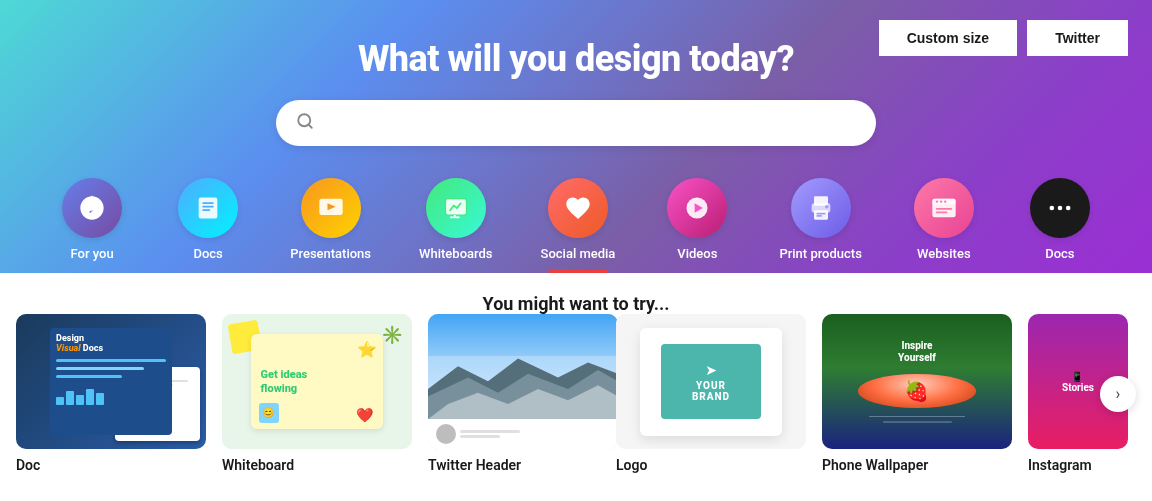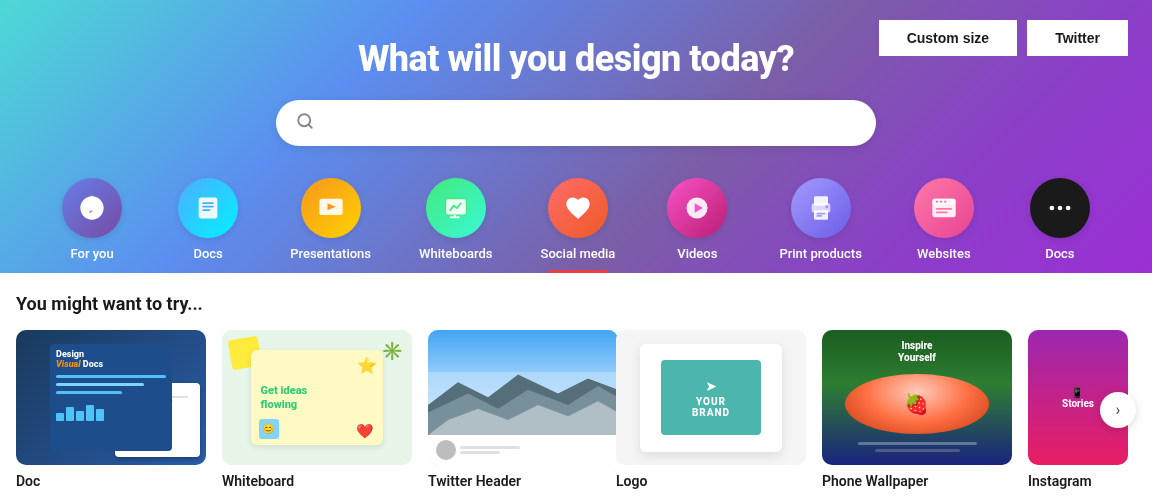--- a/index.html
+++ b/index.html
@@ -130,21 +130,21 @@
       background: white;
       padding: 20px 16px;
       height: calc(501px - 260px);
       overflow: hidden;
     }
 
     .section-title {
       font-size: 18px;
       font-weight: 700;
       color: #1a1a1a;
-      margin-bottom: 16px;
+      text-align: center;
     }
 
     .cards-container {
       display: flex;
       gap: 16px;
       overflow: hidden;
       position: relative;
     }
 
     .card {
@@ -440,21 +440,21 @@
     }
 
     .pw-image {
       width: 100%;
       height: 100%;
       background: linear-gradient(180deg, #1b5e20 0%, #2e7d32 40%, #1a237e 100%);
       display: flex;
       flex-direction: column;
       align-items: center;
       justify-content: flex-start;
-      padding: 10px;
+      padding: 26px;
     }
 
     .pw-inspire-text {
       color: white;
       font-size: 10px;
       font-weight: 800;
       line-height: 1.2;
       text-align: center;
     }
 

